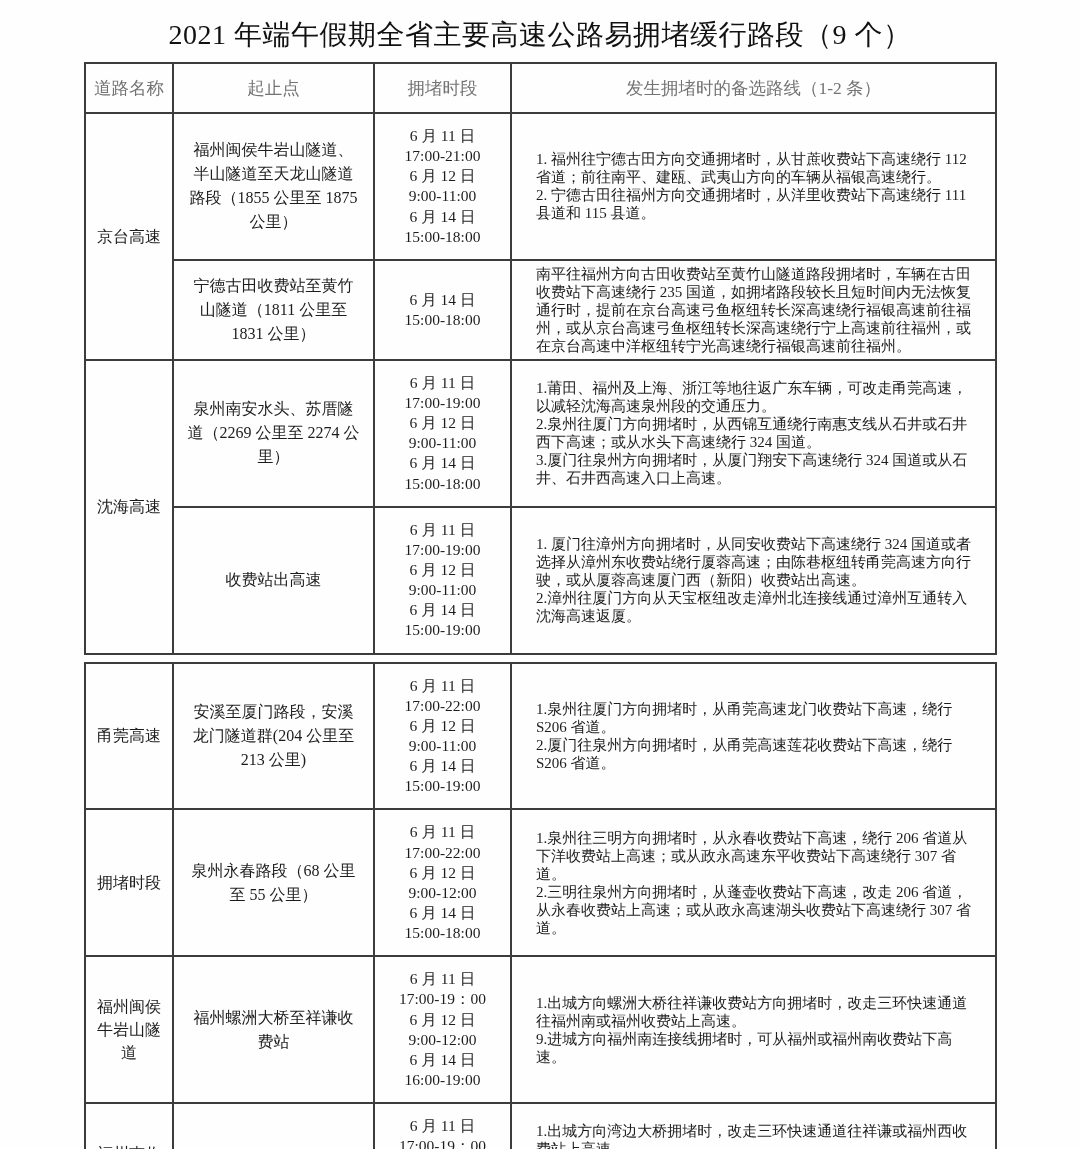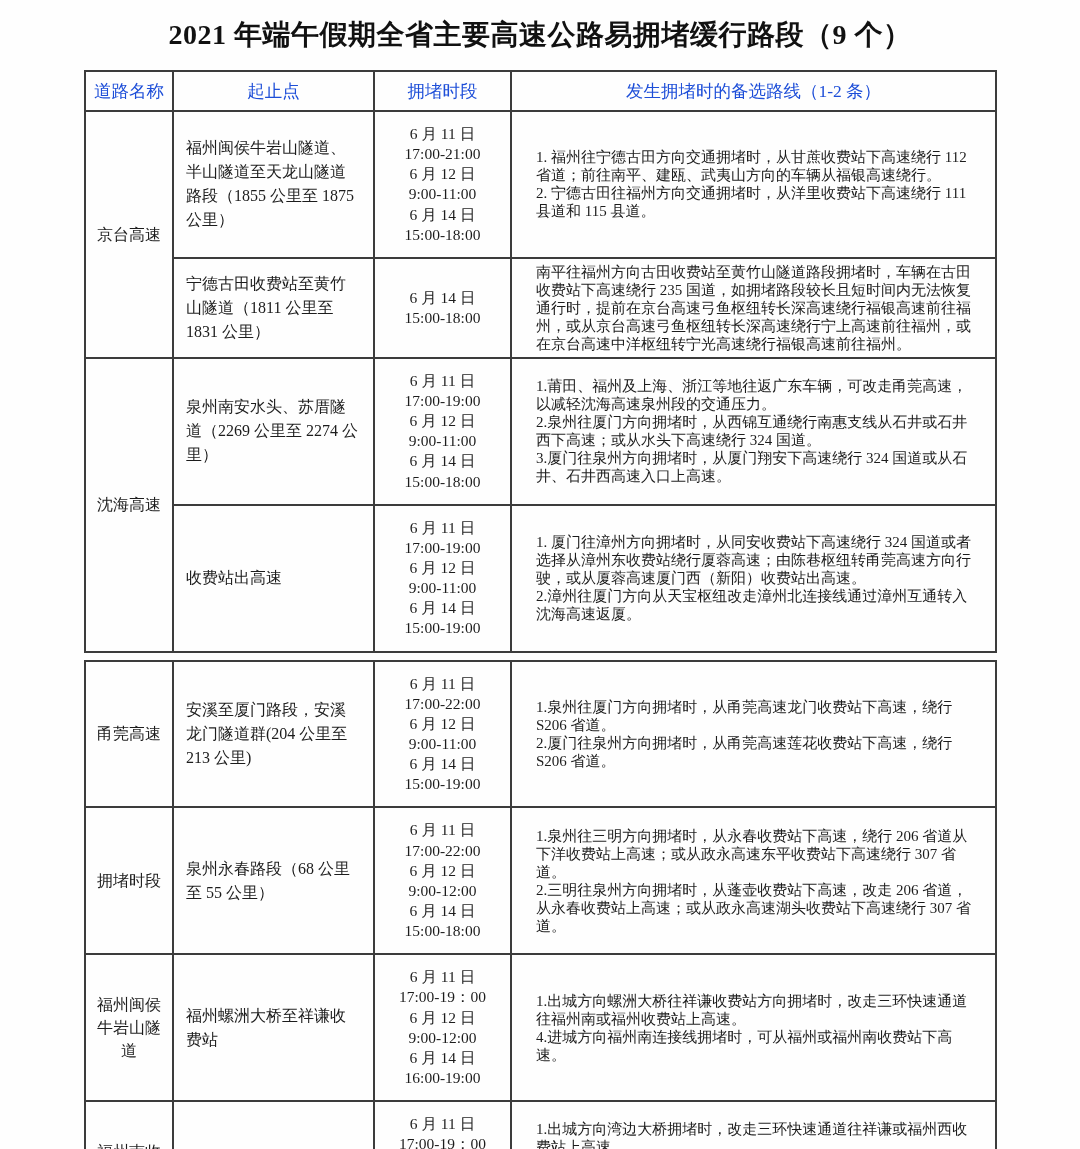--- a/index.html
+++ b/index.html
@@ -11,56 +11,56 @@
     color: #1c1c1c;
   }
   .page {
     width: 1080px;
     height: 1149px;
     background: #fefefe;
     overflow: hidden;
   }
   h1.title {
     margin: 0;
-    padding: 16px 0 16px 0;
+    padding: 16px 0 8px 0;
     text-align: center;
     font-size: 28px;
-    font-weight: bold;
+    font-weight: normal;
     letter-spacing: 0.5px;
     color: #111;
   }
   table.t {
     border-collapse: collapse;
     table-layout: fixed;
     margin-left: 84px;
     width: 911px;
   }
   table.t2 { margin-top: 7px; }
   td, th {
     border: 2px solid #3c3c3c;
     vertical-align: middle;
     padding: 3px 6px;
     box-sizing: border-box;
   }
   th.hdr {
     font-weight: normal;
     font-size: 17.5px;
     text-align: center;
-    height: 40px;
-    color: #1d4ed8;
+    height: 50px;
+    color: #737373;
   }
   td.road {
     text-align: center;
     font-size: 16px;
     line-height: 1.45;
     padding: 3px 8px;
     font-family: Liberation Serif, serif;
   }
   td.seg {
-    text-align: left;
+    text-align: center;
     font-size: 16px;
     line-height: 1.5;
     padding: 4px 12px;
     font-family: Liberation Serif, serif;
   }
   td.time {
     text-align: center;
     font-size: 15.5px;
     line-height: 1.3;
     white-space: pre-line;
@@ -175,21 +175,21 @@
     <tr style="height:119px">
       <td class="road">福州闽侯牛岩山隧道</td>
       <td class="seg">福州螺洲大桥至祥谦收费站</td>
       <td class="time">6 月 11 日
 17:00-19：00
 6 月 12 日
 9:00-12:00
 6 月 14 日
 16:00-19:00</td>
       <td class="routes">1.出城方向螺洲大桥往祥谦收费站方向拥堵时，改走三环快速通道往福州南或福州收费站上高速。
-4.进城方向福州南连接线拥堵时，可从福州或福州南收费站下高速。</td>
+9.进城方向福州南连接线拥堵时，可从福州或福州南收费站下高速。</td>
     </tr>
     <tr style="height:129px">
       <td class="road">福州南收费站出入口</td>
       <td class="seg">福州湾边大桥至福州南收费站</td>
       <td class="time">6 月 11 日
 17:00-19：00
 6 月 12 日
 9:00-12:00
 6 月 14 日
 16:00-19:00</td>

